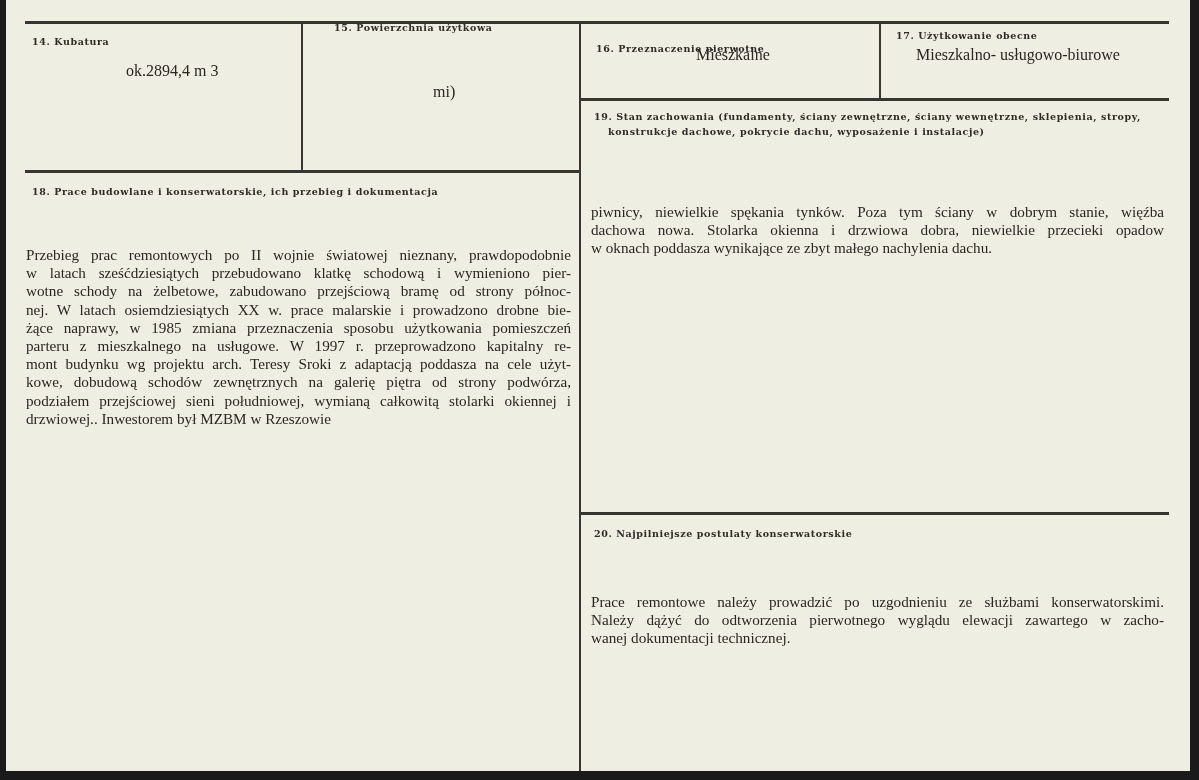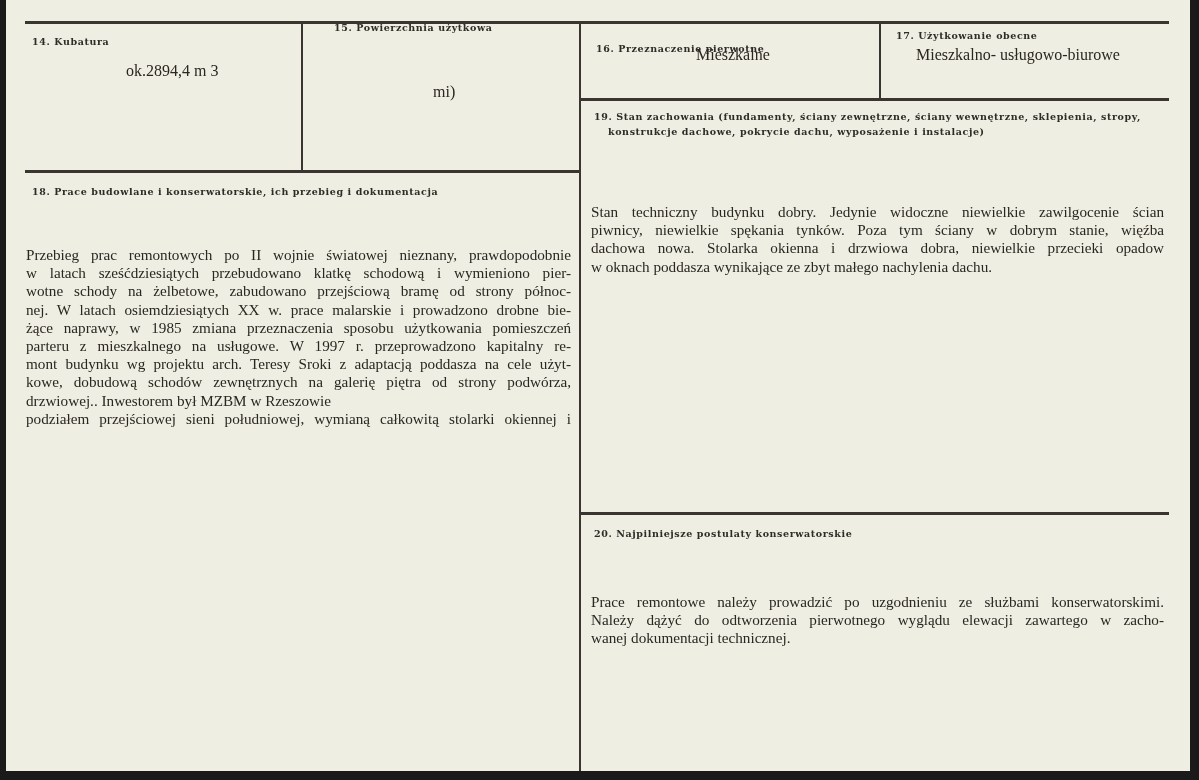--- a/index.html
+++ b/index.html
@@ -60,28 +60,27 @@
   <div class="label" style="left:26px; top:186px;">18. Prace budowlane i konserwatorskie, ich przebieg i dokumentacja</div>
   <div class="para" style="left:20px; top:246px; width:545px;">
     <span class="line"> Przebieg prac remontowych po II wojnie światowej nieznany, prawdopodobnie</span>
     <span class="line">w latach sześćdziesiątych przebudowano klatkę schodową i wymieniono  pier-</span>
     <span class="line">wotne schody   na żelbetowe, zabudowano przejściową bramę od strony północ-</span>
     <span class="line">nej. W latach osiemdziesiątych XX w. prace malarskie i prowadzono drobne bie-</span>
     <span class="line">żące naprawy,  w 1985 zmiana przeznaczenia sposobu użytkowania pomieszczeń</span>
     <span class="line">parteru z mieszkalnego na usługowe. W  1997 r. przeprowadzono kapitalny re-</span>
     <span class="line">mont budynku wg projektu arch. Teresy Sroki z adaptacją poddasza na cele użyt-</span>
     <span class="line">kowe, dobudową schodów zewnętrznych na galerię piętra od strony podwórza,</span>
+    <span class="line">podziałem przejściowej sieni południowej, wymianą całkowitą stolarki okiennej i</span>
     <span class="line last">drzwiowej.. Inwestorem był MZBM w Rzeszowie</span>
-    <span class="line">podziałem przejściowej sieni południowej, wymianą całkowitą stolarki okiennej i</span>
   </div>
 
   <div class="label" style="left:588px; top:111px;">19. Stan zachowania (fundamenty, ściany zewnętrzne, ściany wewnętrzne, sklepienia, stropy,</div>
   <div class="label" style="left:602px; top:126px;">konstrukcje dachowe, pokrycie dachu, wyposażenie i instalacje)</div>
   <div class="para" style="left:585px; top:203px; width:573px;">
-    <span class="line">Stan techniczny  budynku dobry. Jedynie widoczne niewielkie zawilgocenie ścian</span>
     <span class="line">piwnicy, niewielkie spękania tynków. Poza tym ściany w dobrym stanie, więźba</span>
     <span class="line">dachowa  nowa. Stolarka okienna i drzwiowa dobra, niewielkie przecieki  opadow</span>
     <span class="line last">w oknach poddasza wynikające ze zbyt małego nachylenia dachu.</span>
   </div>
 
   <div class="label" style="left:588px; top:528px;">20. Najpilniejsze postulaty konserwatorskie</div>
   <div class="para" style="left:585px; top:593px; width:573px;">
     <span class="line">Prace remontowe należy prowadzić po uzgodnieniu ze służbami konserwatorskimi.</span>
     <span class="line">Należy dążyć do odtworzenia pierwotnego wyglądu elewacji zawartego w zacho-</span>
     <span class="line last">wanej dokumentacji technicznej.</span>

